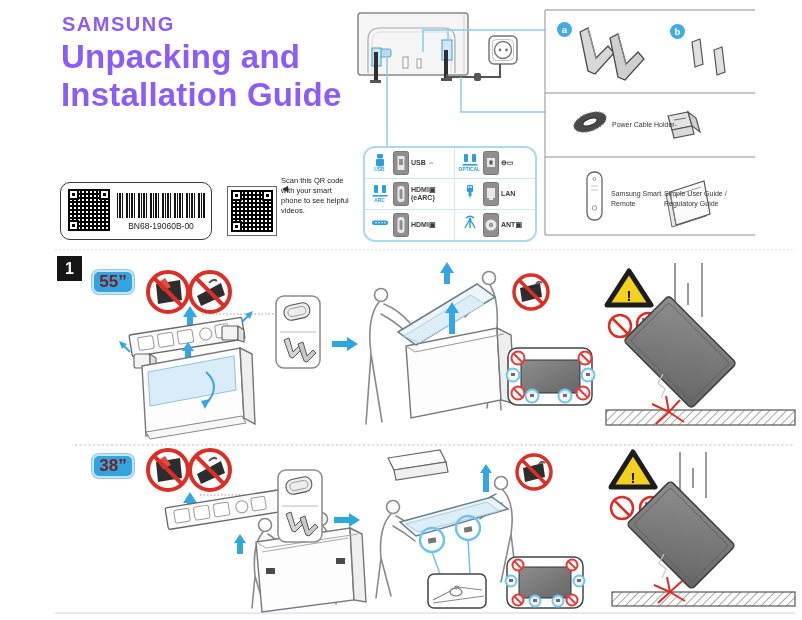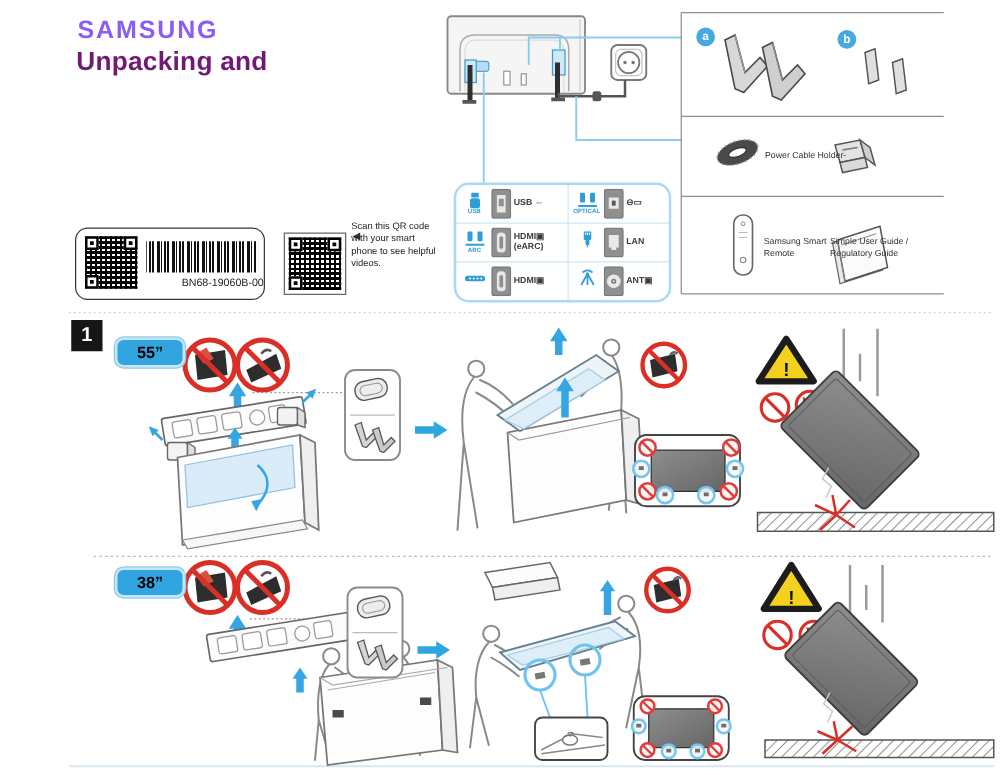--- a/index.html
+++ b/index.html
@@ -3,48 +3,48 @@
 <meta charset="utf-8">
 <style>
   *{margin:0;padding:0;box-sizing:border-box}
   html,body{width:802px;height:620px}
   body{position:relative;font-family:"Liberation Sans",sans-serif;background:#fff;overflow:hidden}
   .abs{position:absolute;z-index:2}
   #art{position:absolute;left:0;top:0;z-index:1}
   svg text{font-family:"Liberation Sans",sans-serif}
 
   .brand{left:62px;top:13px;font-size:20px;font-weight:700;letter-spacing:1.5px;color:#8b5cf6}
-  .title{left:61px;top:38px;font-size:21px;font-weight:700;color:#701a75;line-height:1.16;letter-spacing:.2px}
+  .title{left:61px;top:38px;font-size:33px;font-weight:700;color:#8b5cf6;line-height:1.16;letter-spacing:.2px}
 
   .label-box{left:60px;top:182px;width:152px;height:58px;border:1.5px solid #3a3a3a;border-radius:10px;background:#fff}
   .qr{background:
       repeating-linear-gradient(90deg,#000 0 2px,transparent 2px 4px),
       repeating-linear-gradient(0deg,#000 0 2px,#fff 2px 4px)}
   .qr1{left:68px;top:189px;width:42px;height:42px}
   .qr2box{left:227px;top:186px;width:50px;height:50px;border:1px solid #666;background:#fff}
   .qr2{left:231px;top:190px;width:42px;height:42px}
   .fnd{position:absolute;width:11px;height:11px;border:2.5px solid #000;background:#fff}
   .fnd::after{content:"";position:absolute;left:1.8px;top:1.8px;width:3.6px;height:3.6px;background:#000}
   .fnd.tl{left:0;top:0}.fnd.tr{right:0;top:0}.fnd.bl{left:0;bottom:0}
   .barcode{left:117px;top:193px;width:88px;height:25px;background:repeating-linear-gradient(90deg,#111 0 1px,#fff 1px 2px,#111 2px 4px,#fff 4px 5px,#111 5px 6px,#fff 6px 9px,#111 9px 11px,#fff 11px 12px)}
-  .bctext{left:111px;top:221px;width:100px;font-size:8.5px;color:#222;text-align:right}
+  .bctext{left:111px;top:221px;width:100px;font-size:8.5px;color:#222;text-align:center}
   .qrptr{left:282px;top:184px;font-size:8px;color:#333}
   .qrcap{left:281px;top:176px;width:72px;font-size:7.5px;line-height:1.35;color:#222}
 
   #ports{left:363px;top:146px;width:174px;height:96px;border:2px solid #a9d9f3;border-radius:12px;background:#cfe7f6;display:grid;grid-template-columns:1fr 1fr;grid-template-rows:repeat(3,1fr);gap:1px;overflow:hidden}
   .pcell{background:#fff;display:flex;align-items:center;gap:2px;padding:0 3px}
   .psrc{width:23px;display:flex;flex-direction:column;align-items:center;justify-content:center;flex:none}
   .psub{font-size:7px;color:#2f9ed6;font-weight:700;transform:scale(.7);transform-origin:center top;line-height:1;white-space:nowrap;height:6px}
   .plabel{font-size:7px;font-weight:700;color:#3a3a3a;line-height:1.2;width:40px}
 
   .ab-badge{width:15px;height:15px;border-radius:50%;background:#45aae2;color:#fff;font-size:9.5px;font-weight:700;text-align:center;line-height:15px}
   .acc-label{font-size:7px;color:#333;line-height:1.45;white-space:nowrap}
 
   .step-num{left:57px;top:256px;width:25px;height:25px;background:#161616;color:#fff;font-size:16px;font-weight:700;text-align:center;line-height:25px}
-  .size-badge{width:56px;height:24px;background:#31a5e0;border:2px solid #c5e5f6;box-shadow:0 0 0 1px #8ecbea;border-radius:7px;color:#000000;font-size:13px;font-weight:700;text-align:center;line-height:19px}
+  .size-badge{width:42px;height:24px;background:#31a5e0;border:2px solid #c5e5f6;box-shadow:0 0 0 1px #8ecbea;border-radius:7px;color:#7f1d1d;font-size:17px;font-weight:700;text-align:center;line-height:19px}
 </style>
 </head>
 <body>
 
 <svg id="art" width="802" height="620" viewBox="0 0 802 620">
   <defs>
     <linearGradient id="tvg" x1="0" y1="0" x2="1" y2="1">
       <stop offset="0" stop-color="#8e8e8e"></stop>
         <stop offset="1" stop-color="#666"></stop>
     </linearGradient>
@@ -441,20 +441,21 @@
       <g stroke="#d93025" stroke-width="2" fill="none">
         <path d="M670,592 L654,585 M670,592 L658,603 M670,592 L682,581 M670,592 L685,601 M670,592 L667,577"></path>
       </g>
     </g>
   </g>
 </svg>
 
 <div class="abs brand">SAMSUNG</div>
 <div class="abs title">
   <div>Unpacking and</div>
+  <div>Installation Guide</div>
 </div>
 
 <div class="abs label-box"></div>
 <div class="abs qr qr1">
   <div class="fnd tl"></div>
     <div class="fnd tr"></div>
     <div class="fnd bl"></div>
 </div>
 <div class="abs barcode"></div>
 <div class="abs bctext">BN68-19060B-00</div>

